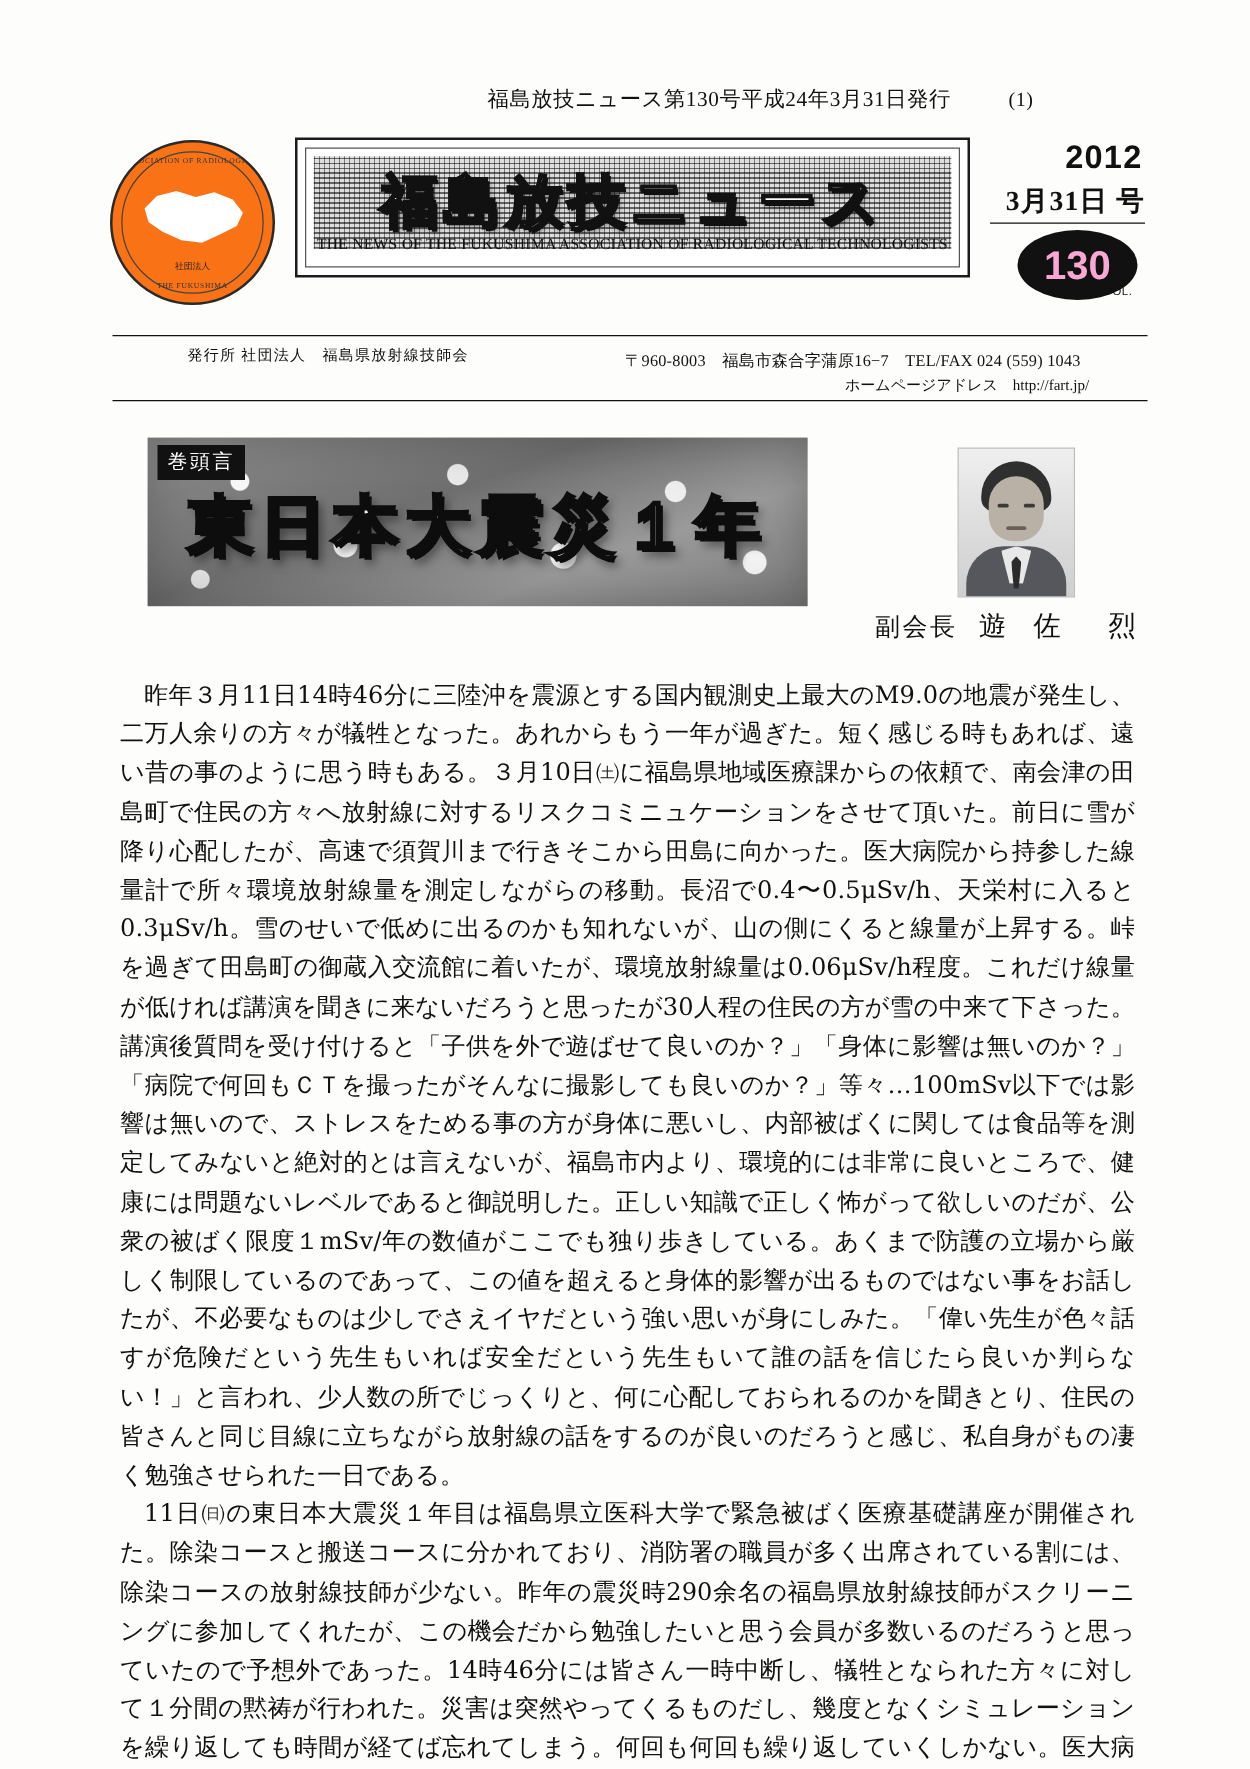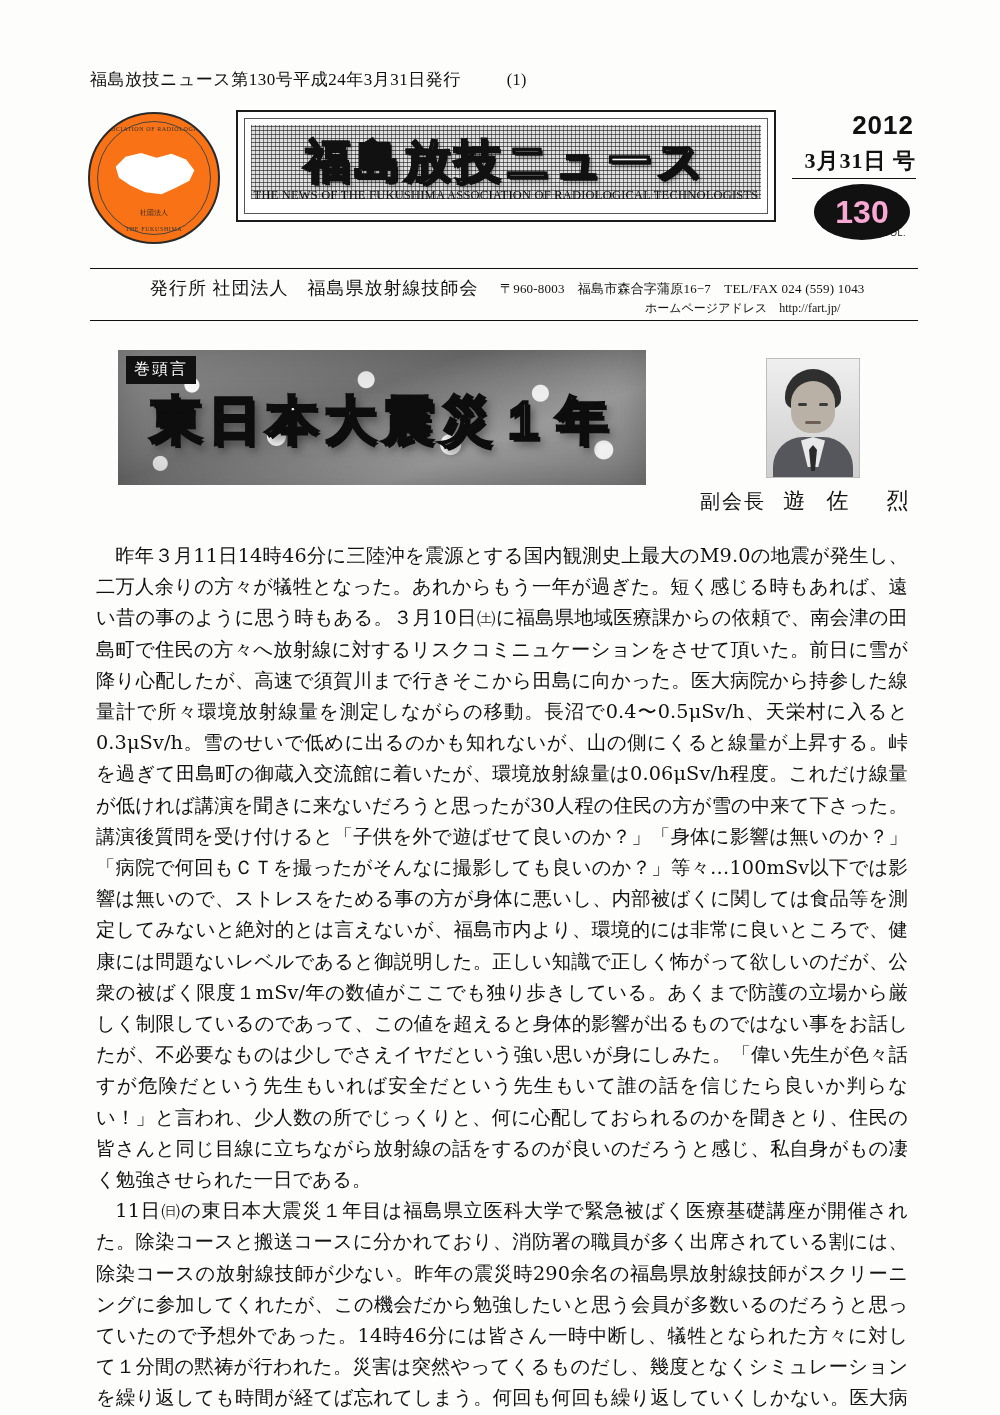--- a/index.html
+++ b/index.html
@@ -26,20 +26,21 @@
     position: absolute;
     top: 68px;
     left: 90px;
     width: 830px;
     display: flex;
     align-items: baseline;
     font-size: 17px;
     letter-spacing: 0.5px;
   }
   .runhead .rh-title {
+    margin-left: 300px;
   }
   .runhead .rh-date {
   }
   .runhead .rh-page {
     margin-left: 46px;
     font-size: 16px;
   }
 
   
   .masthead {
@@ -226,34 +227,34 @@
     position: absolute;
     left: 90px;
     top: 320px;
     width: 828px;
     border-bottom: 1.6px solid #111;
   }
   .publisher {
     position: absolute;
     left: 150px;
     top: 276px;
-    font-size: 18px;
+    font-size: 12px;
     letter-spacing: 1px;
   }
   .pub-addr {
     position: absolute;
     left: 500px;
     top: 280px;
     font-size: 13px;
     letter-spacing: 0.2px;
     white-space: nowrap;
   }
   .pub-url {
     position: absolute;
-    left: 645px;
+    left: 676px;
     top: 300px;
     font-size: 12px;
     white-space: nowrap;
   }
 
   
   .banner {
     position: absolute;
     left: 118px;
     top: 350px;

